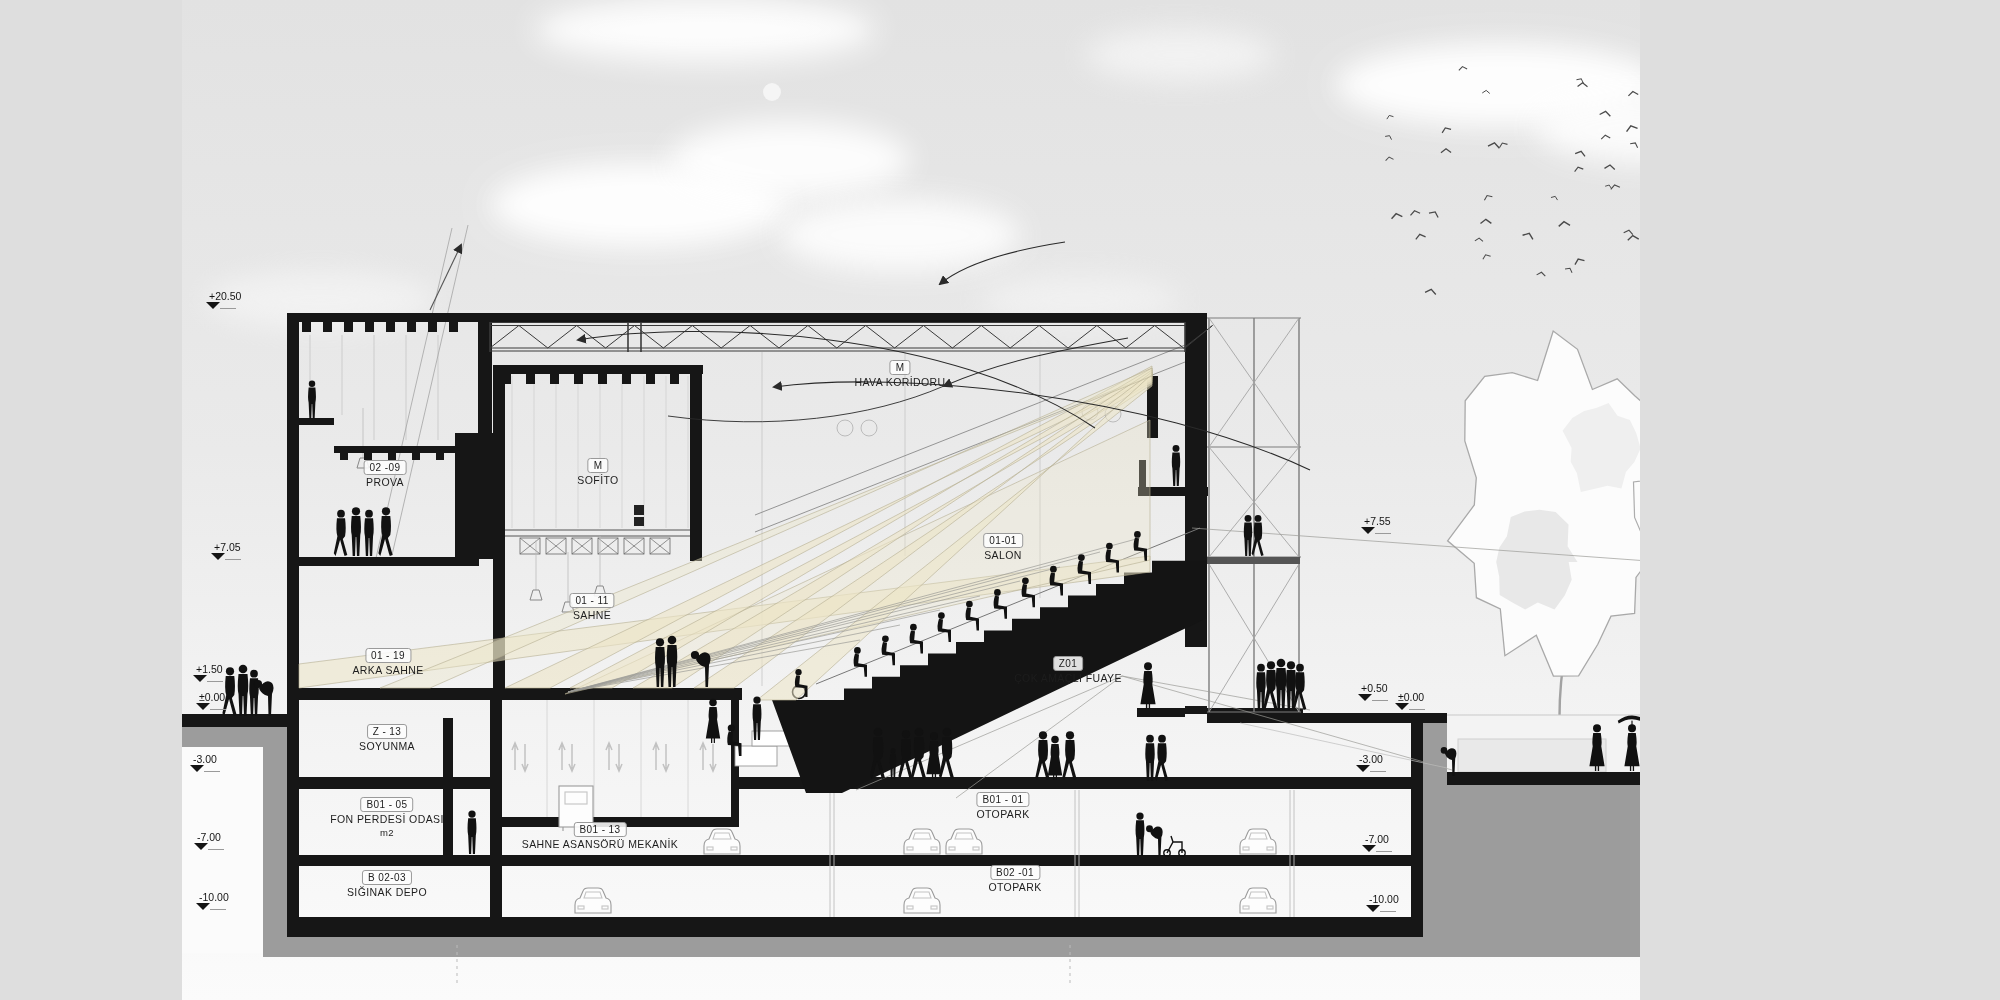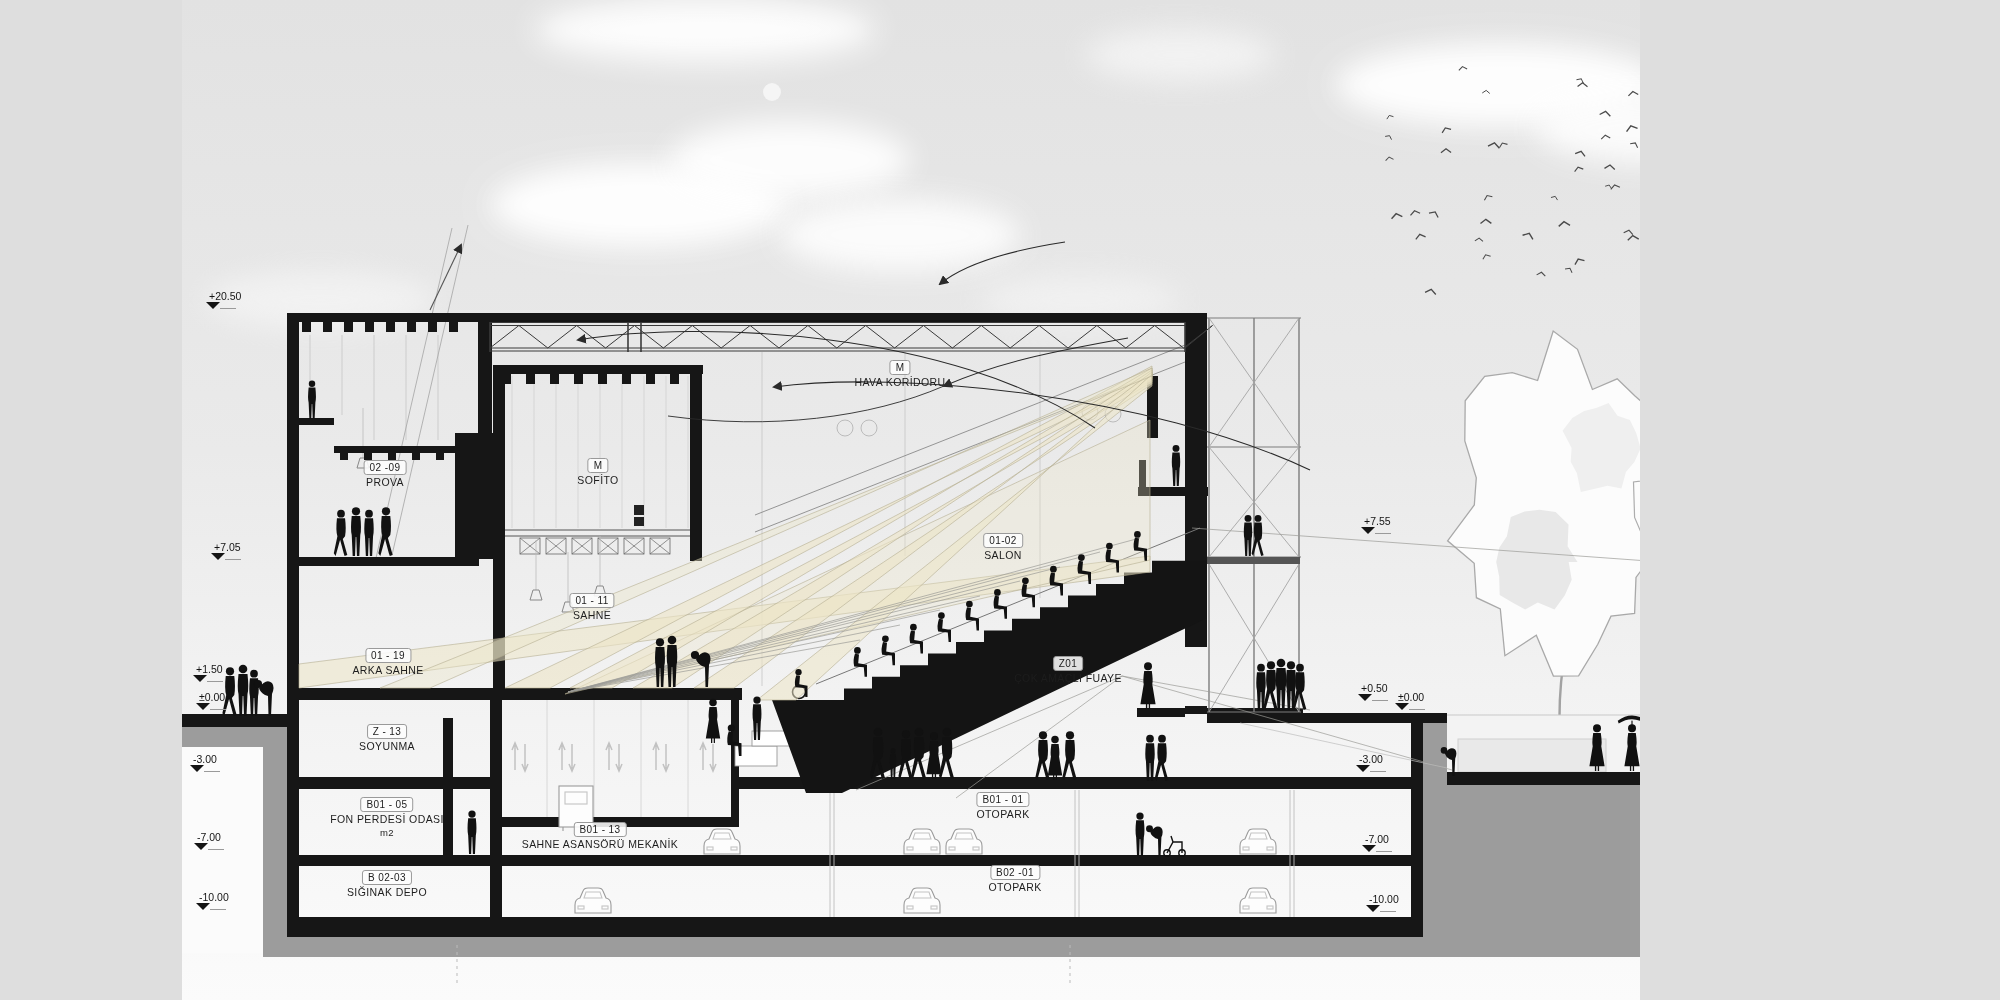--- a/index.html
+++ b/index.html
@@ -554,21 +554,21 @@
         </span>
       </div>
     </div>
   <div id="labels-layer" class="layer">
       <div class="rlabel" style="left: 385px; top: 460px;"><span class="code">02 -09</span>
     <span class="nm">PROVA</span></div>
       <div class="rlabel" style="left: 598px; top: 458px;"><span class="code">M</span>
     <span class="nm">SOFİTO</span></div>
       <div class="rlabel" style="left: 900px; top: 360px;"><span class="code">M</span>
     <span class="nm">HAVA KORİDORU</span></div>
-      <div class="rlabel" style="left: 1003px; top: 533px;"><span class="code">01-02</span>
+      <div class="rlabel" style="left: 1003px; top: 533px;"><span class="code">01-01</span>
     <span class="nm">SALON</span></div>
       <div class="rlabel" style="left: 388px; top: 648px;"><span class="code">01 - 19</span>
     <span class="nm">ARKA SAHNE</span></div>
       <div class="rlabel" style="left: 592px; top: 593px;"><span class="code">01 - 11</span>
     <span class="nm">SAHNE</span></div>
       <div class="rlabel" style="left: 1068px; top: 656px;"><span class="code">Z01</span>
     <span class="nm">ÇOK AMAÇLI FUAYE</span></div>
       <div class="rlabel" style="left: 387px; top: 724px;"><span class="code">Z - 13</span>
     <span class="nm">SOYUNMA</span></div>
       <div class="rlabel" style="left: 387px; top: 797px;"><span class="code">B01 - 05</span>

